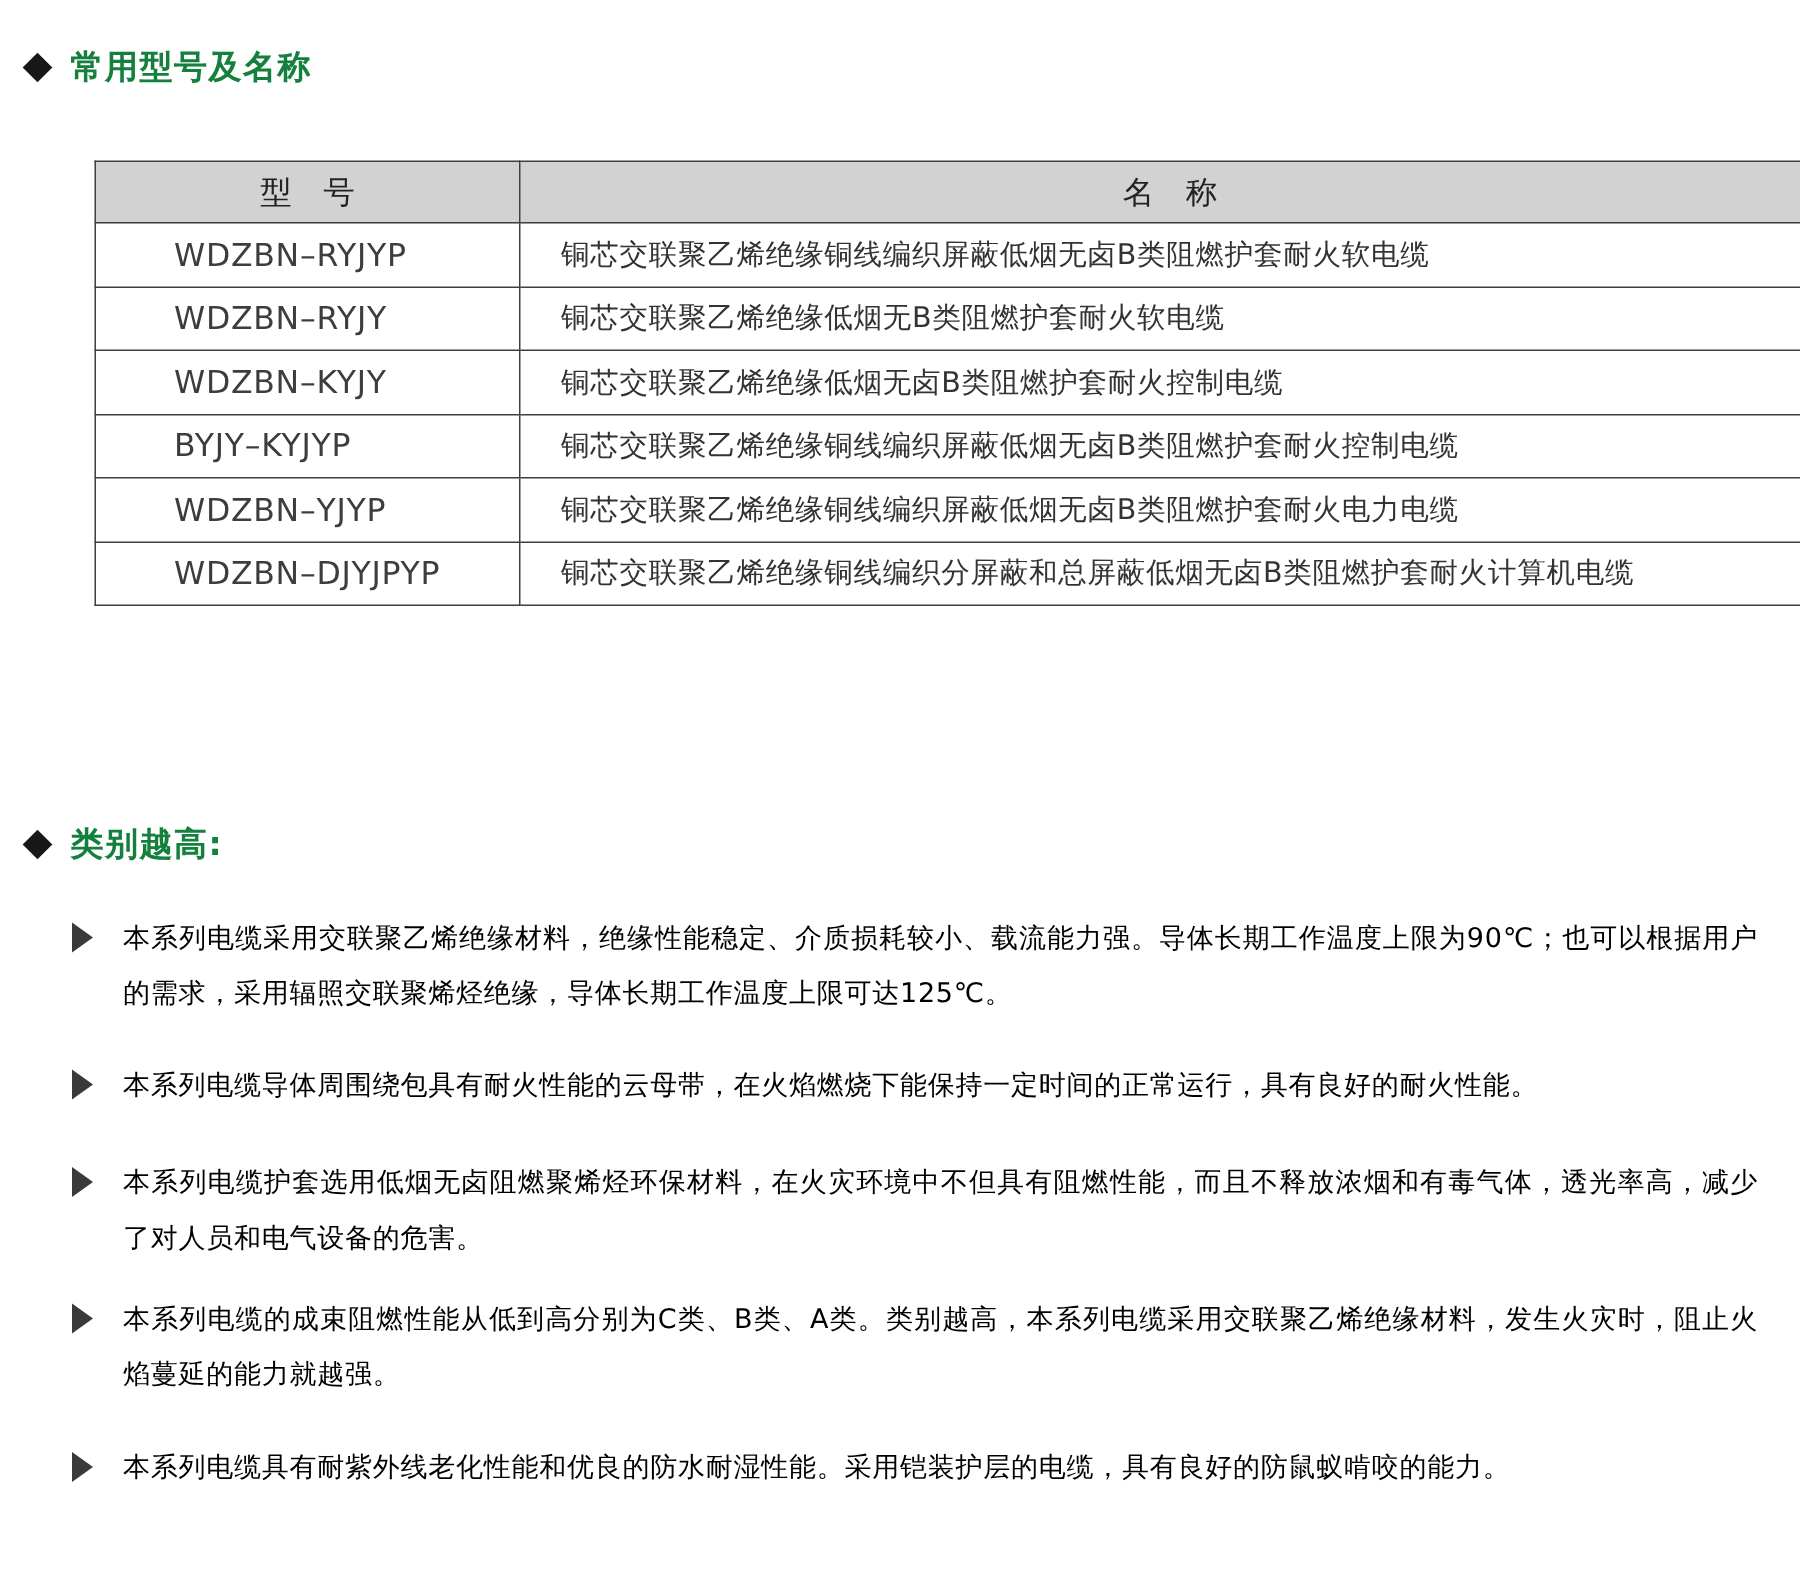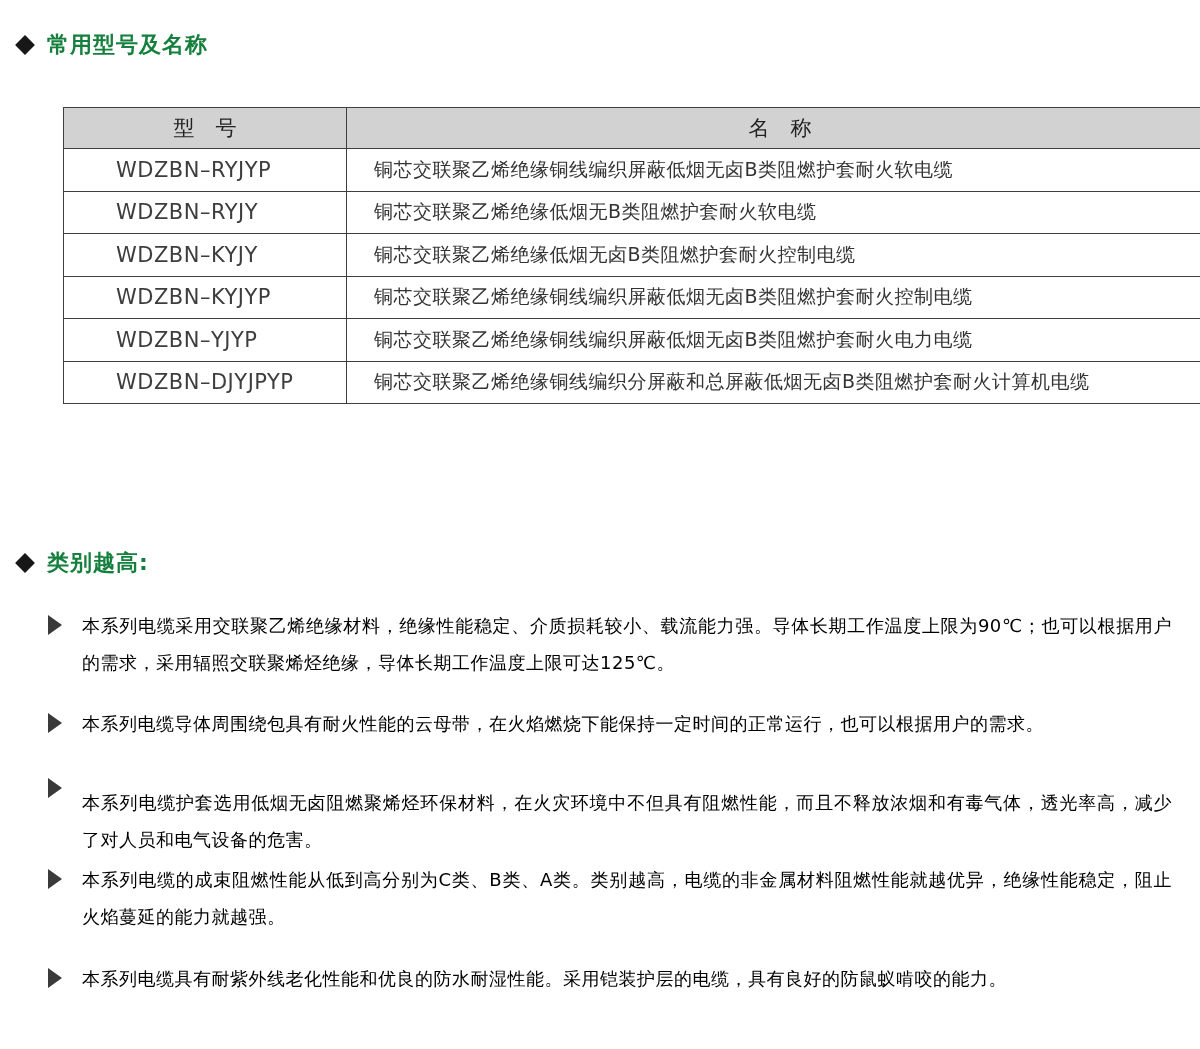--- a/index.html
+++ b/index.html
@@ -88,21 +88,21 @@
     position: absolute;
     left: 48px;
     width: 0;
     height: 0;
     border-top: 10px solid transparent;
     border-bottom: 10px solid transparent;
     border-left: 14px solid #3a3a3a;
   }
   #feature-1 { top: 607px; }  #tri-1 { top: 615px; }
   #feature-2 { top: 705px; }  #tri-2 { top: 713px; }
-  #feature-3 { top: 770px; margin-top: 14px; }  #tri-3 { top: 778px; }
+  #feature-3 { top: 770px; }  #tri-3 { top: 778px; }
   #feature-4 { top: 861px; }  #tri-4 { top: 869px; }
   #feature-5 { top: 960px; }  #tri-5 { top: 968px; }
 </style>
 </head>
 <body>
 
 <div class="section-heading" id="heading-models">
   <span class="diamond"></span>
   <span class="title">常用型号及名称</span>
 </div>
@@ -125,21 +125,21 @@
     </tr>
     <tr>
       <td class="model-cell">WDZBN–RYJY</td>
       <td class="name-cell">铜芯交联聚乙烯绝缘低烟无B类阻燃护套耐火软电缆</td>
     </tr>
     <tr>
       <td class="model-cell">WDZBN–KYJY</td>
       <td class="name-cell">铜芯交联聚乙烯绝缘低烟无卤B类阻燃护套耐火控制电缆</td>
     </tr>
     <tr>
-      <td class="model-cell">WDZBN–KYJYP</td>
+      <td class="model-cell">BYJY–KYJYP</td>
       <td class="name-cell">铜芯交联聚乙烯绝缘铜线编织屏蔽低烟无卤B类阻燃护套耐火控制电缆</td>
     </tr>
     <tr>
       <td class="model-cell">WDZBN–YJYP</td>
       <td class="name-cell">铜芯交联聚乙烯绝缘铜线编织屏蔽低烟无卤B类阻燃护套耐火电力电缆</td>
     </tr>
     <tr>
       <td class="model-cell">WDZBN–DJYJPYP</td>
       <td class="name-cell">铜芯交联聚乙烯绝缘铜线编织分屏蔽和总屏蔽低烟无卤B类阻燃护套耐火计算机电缆</td>
     </tr>
@@ -148,22 +148,22 @@
 
 <div class="section-heading" id="heading-features">
   <span class="diamond"></span>
   <span class="title">类别越高:</span>
 </div>
 
 <span class="tri-marker" id="tri-1"></span>
 <div class="feature-item" id="feature-1">本系列电缆采用交联聚乙烯绝缘材料，绝缘性能稳定、介质损耗较小、载流能力强。导体长期工作温度上限为90℃；也可以根据用户的需求，采用辐照交联聚烯烃绝缘，导体长期工作温度上限可达125℃。</div>
 
 <span class="tri-marker" id="tri-2"></span>
-<div class="feature-item" id="feature-2">本系列电缆导体周围绕包具有耐火性能的云母带，在火焰燃烧下能保持一定时间的正常运行，也可以根据用户的需求。</div>
+<div class="feature-item" id="feature-2">本系列电缆导体周围绕包具有耐火性能的云母带，在火焰燃烧下能保持一定时间的正常运行，具有良好的耐火性能。</div>
 
 <span class="tri-marker" id="tri-3"></span>
 <div class="feature-item" id="feature-3">本系列电缆护套选用低烟无卤阻燃聚烯烃环保材料，在火灾环境中不但具有阻燃性能，而且不释放浓烟和有毒气体，透光率高，减少了对人员和电气设备的危害。</div>
 
 <span class="tri-marker" id="tri-4"></span>
-<div class="feature-item" id="feature-4">本系列电缆的成束阻燃性能从低到高分别为C类、B类、A类。类别越高，电缆的非金属材料阻燃性能就越优异，绝缘性能稳定，阻止火焰蔓延的能力就越强。</div>
+<div class="feature-item" id="feature-4">本系列电缆的成束阻燃性能从低到高分别为C类、B类、A类。类别越高，本系列电缆采用交联聚乙烯绝缘材料，发生火灾时，阻止火焰蔓延的能力就越强。</div>
 
 <span class="tri-marker" id="tri-5"></span>
 <div class="feature-item" id="feature-5">本系列电缆具有耐紫外线老化性能和优良的防水耐湿性能。采用铠装护层的电缆，具有良好的防鼠蚁啃咬的能力。</div>
 
 </body></html>

